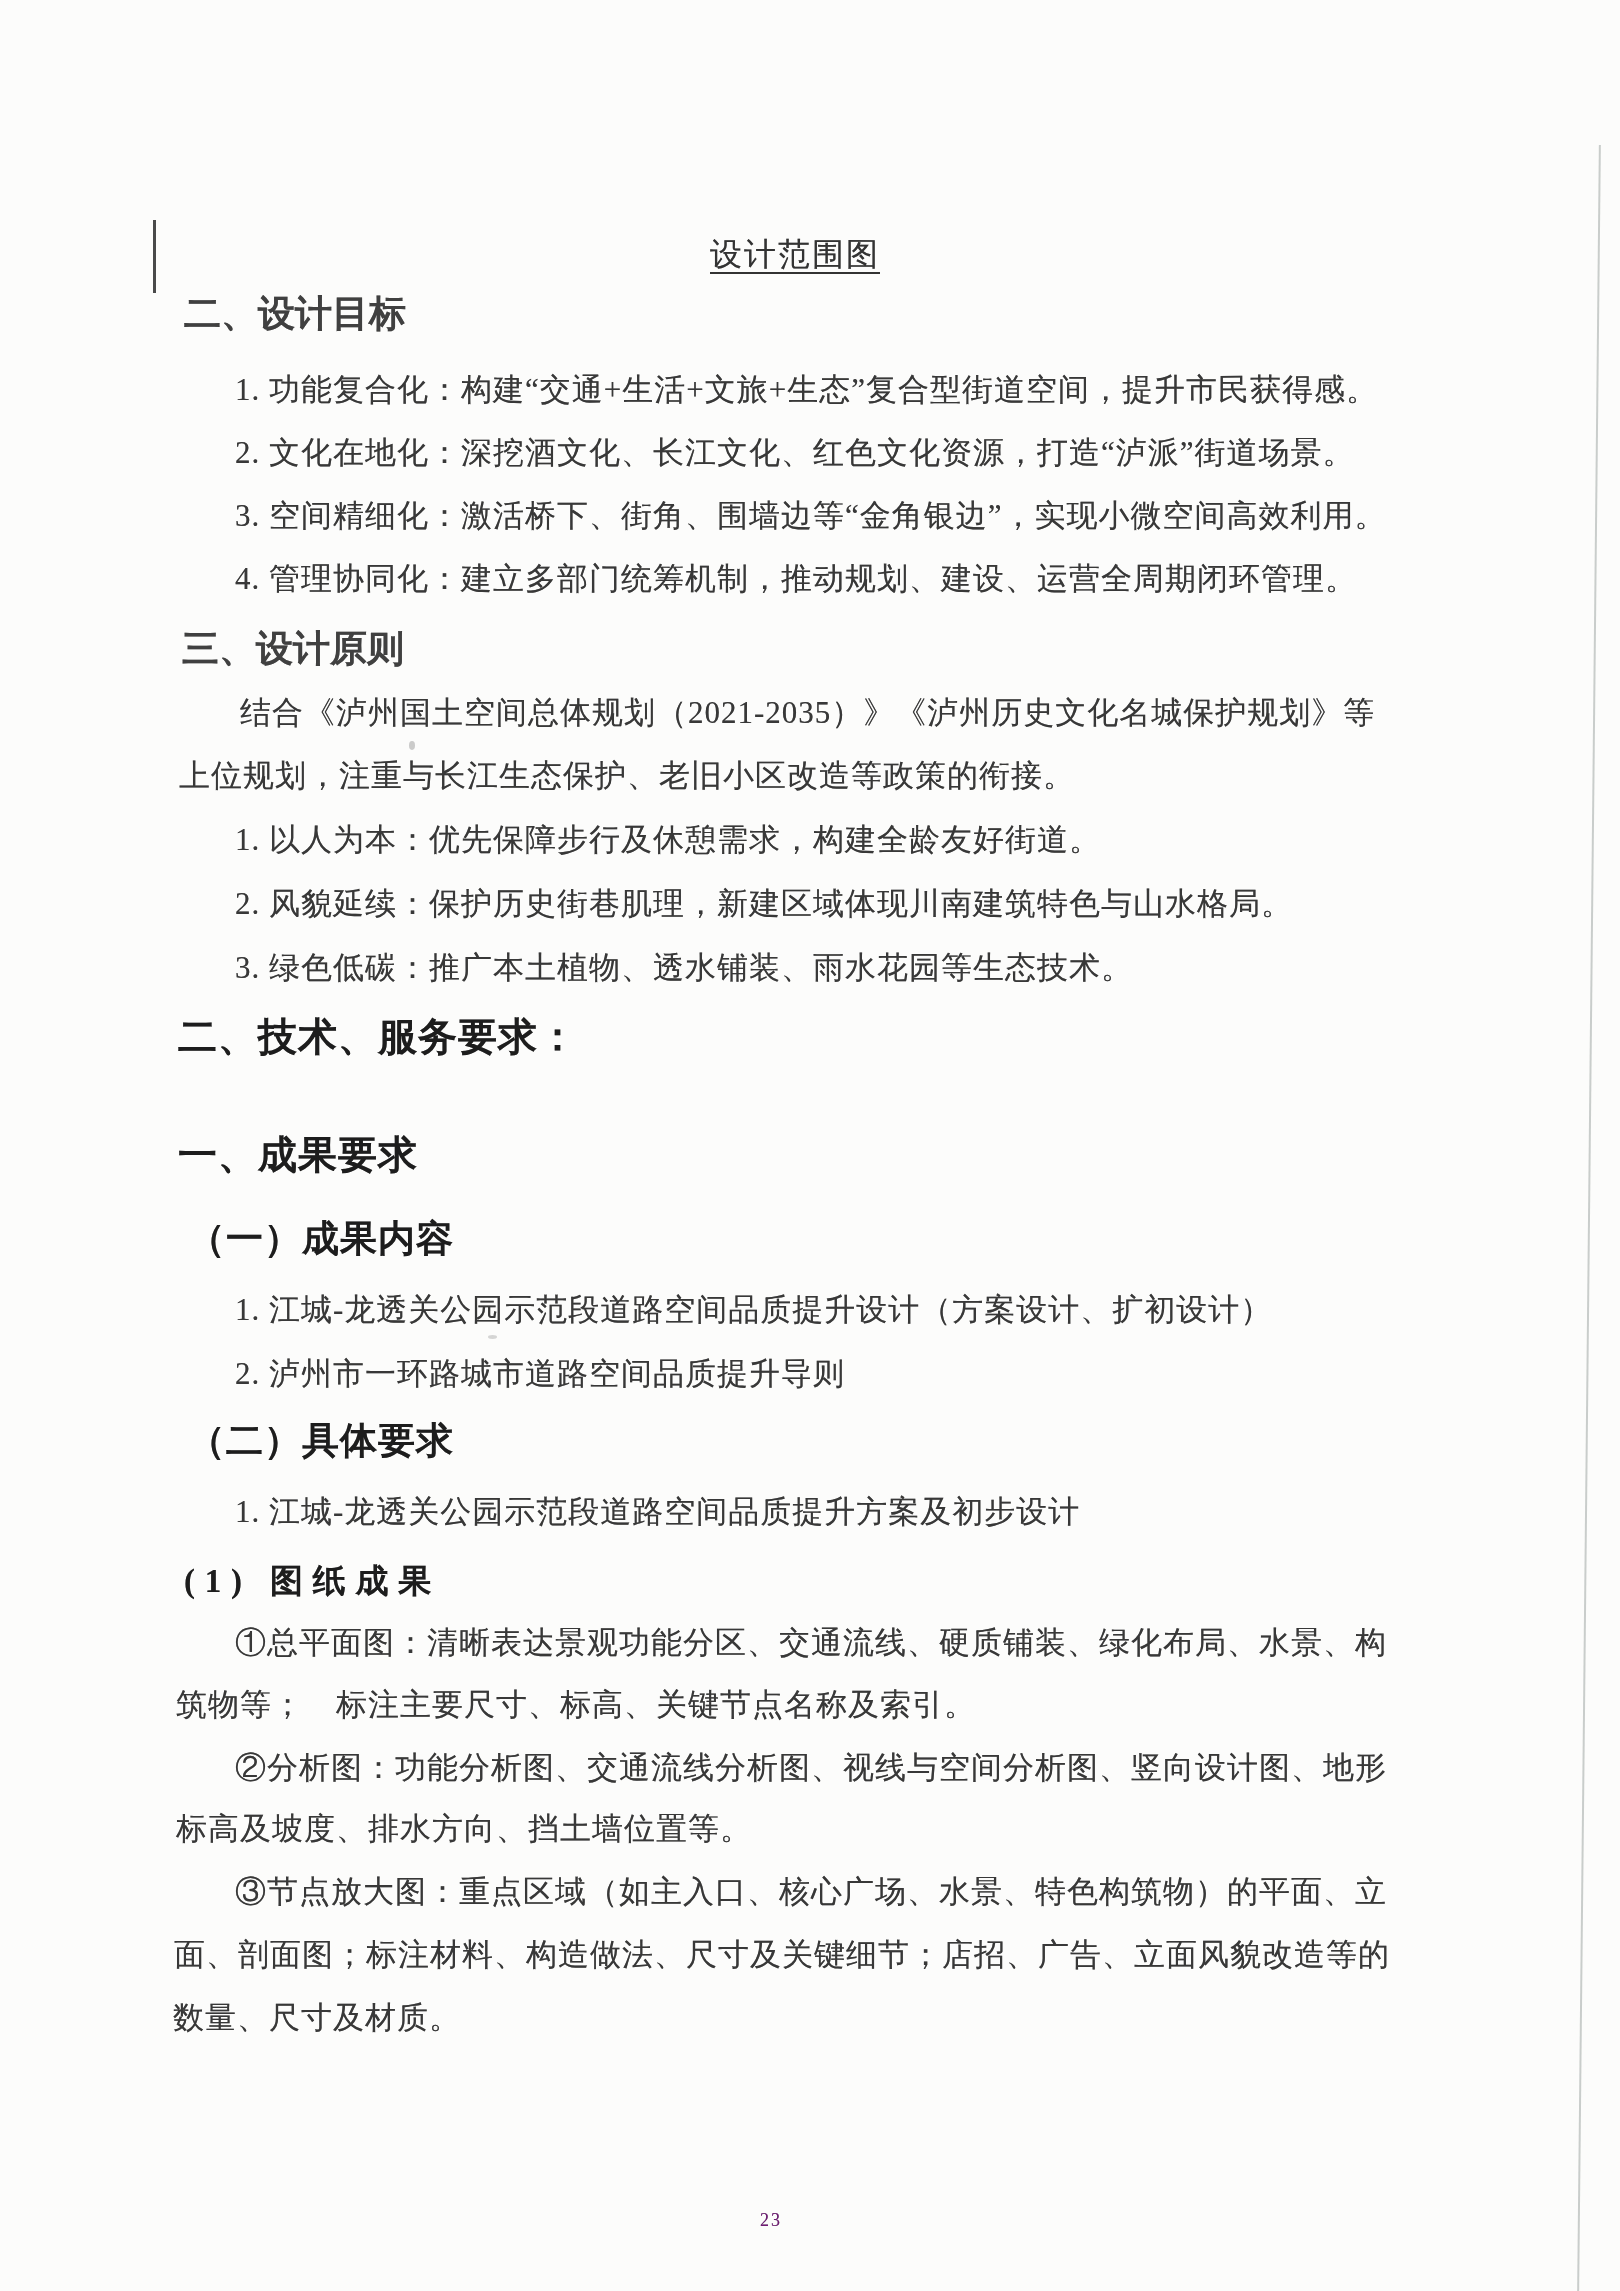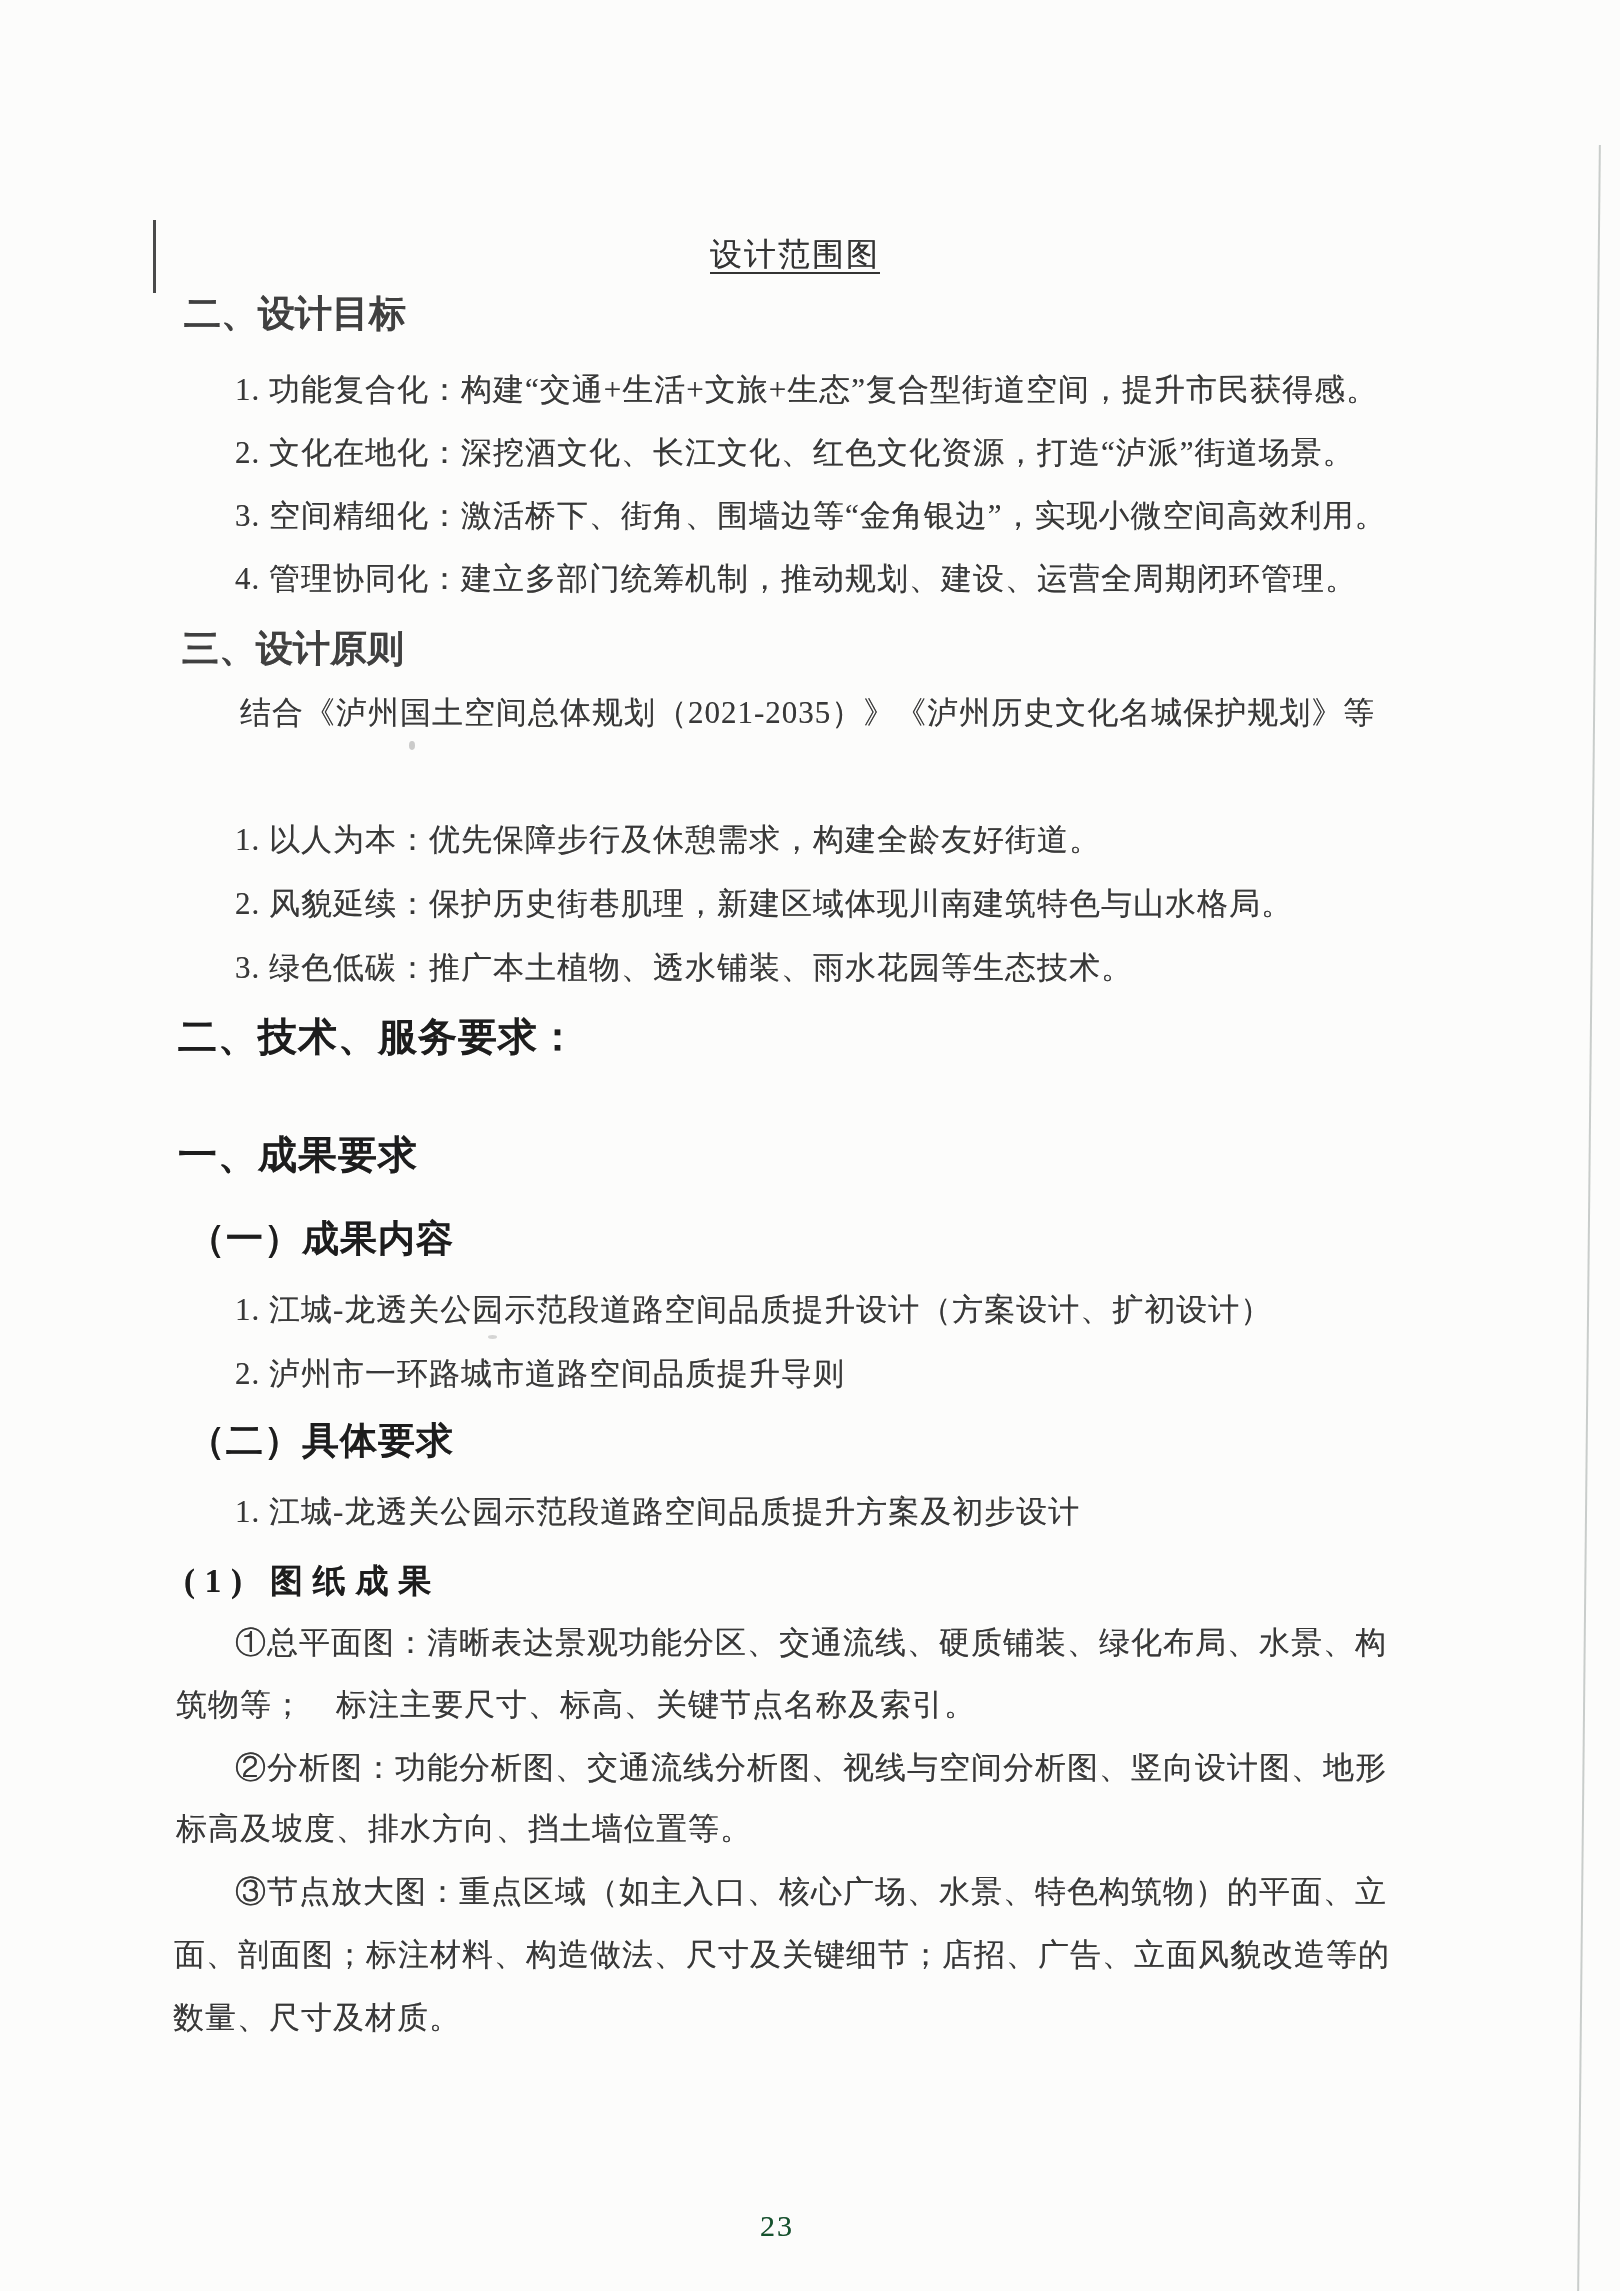--- a/index.html
+++ b/index.html
@@ -19,21 +19,21 @@
     text-shadow: 0 0 0.6px rgba(40,40,40,0.5);
   }
   .body-line { font-size: 31px; letter-spacing: 1px; color: #383838; }
   .caption   { font-size: 32px; letter-spacing: 2px; color: #333333;
                text-decoration: underline; text-underline-offset: 6.9px;
                text-decoration-thickness: 2px; }
   .h-l0 { font-size: 39px; font-weight: 700; letter-spacing: 1px; color: #1d1d1d; }
   .h-l1 { font-size: 37px; font-weight: 700; letter-spacing: 0px; color: #404040; }
   .h-l2 { font-size: 37px; font-weight: 700; letter-spacing: 1px; color: #1d1d1d; text-align: right; }
   .h-l3 { font-size: 33px; font-weight: 700; letter-spacing: 9.8px; color: #1d1d1d; }
-  .pagenum { font-size: 30px; letter-spacing: 2px; color: #14532d; }
+  .pagenum { font-size: 18px; letter-spacing: 2px; color: #701a75; }
   .tick-left {
     position: absolute; left: 153px; top: 220px;
     width: 2.9px; height: 73px; background: #4a4a4a;
   }
   .fold-line {
     position: absolute; left: 1588px; top: 145px;
     width: 2px; height: 2147px; background: #c9cdcb;
     transform: rotate(0.58deg); transform-origin: 50% 50%;
   }
   .speck { position: absolute; background: #9a9a9a; border-radius: 50%; }
@@ -53,20 +53,21 @@
   <div class="t caption" style="left:710px; top:238px;">设计范围图</div>
 
   <div class="t h-l1" style="left:184px; top:295px;">二、设计目标</div>
   <div class="t body-line" style="left:235px; top:374px;">1. 功能复合化：构建“交通+生活+文旅+生态”复合型街道空间，提升市民获得感。</div>
   <div class="t body-line" style="left:235px; top:437px;">2. 文化在地化：深挖酒文化、长江文化、红色文化资源，打造“泸派”街道场景。</div>
   <div class="t body-line" style="left:235px; top:500px;">3. 空间精细化：激活桥下、街角、围墙边等“金角银边”，实现小微空间高效利用。</div>
   <div class="t body-line" style="left:235px; top:563px;">4. 管理协同化：建立多部门统筹机制，推动规划、建设、运营全周期闭环管理。</div>
 
   <div class="t h-l1" style="left:182px; top:630px;">三、设计原则</div>
   <div class="t body-line" style="left:240px; top:697px;">结合《泸州国土空间总体规划（2021-2035）》《泸州历史文化名城保护规划》等</div>
+  <div class="t body-line" style="left:179px; top:760px;">上位规划，注重与长江生态保护、老旧小区改造等政策的衔接。</div>
   <div class="t body-line" style="left:235px; top:824px;">1. 以人为本：优先保障步行及休憩需求，构建全龄友好街道。</div>
   <div class="t body-line" style="left:235px; top:888px;">2. 风貌延续：保护历史街巷肌理，新建区域体现川南建筑特色与山水格局。</div>
   <div class="t body-line" style="left:235px; top:952px;">3. 绿色低碳：推广本土植物、透水铺装、雨水花园等生态技术。</div>
 
   <div class="t h-l0" style="left:178px; top:1017px;">二、技术、服务要求：</div>
 
   <div class="t h-l0" style="left:178px; top:1127px;margin-top:8px;">一、成果要求</div>
 
   <div class="t h-l2" style="left:188px; top:1220px;">（一）成果内容</div>
   <div class="t body-line" style="left:235px; top:1294px;">1. 江城-龙透关公园示范段道路空间品质提升设计（方案设计、扩初设计）</div>

